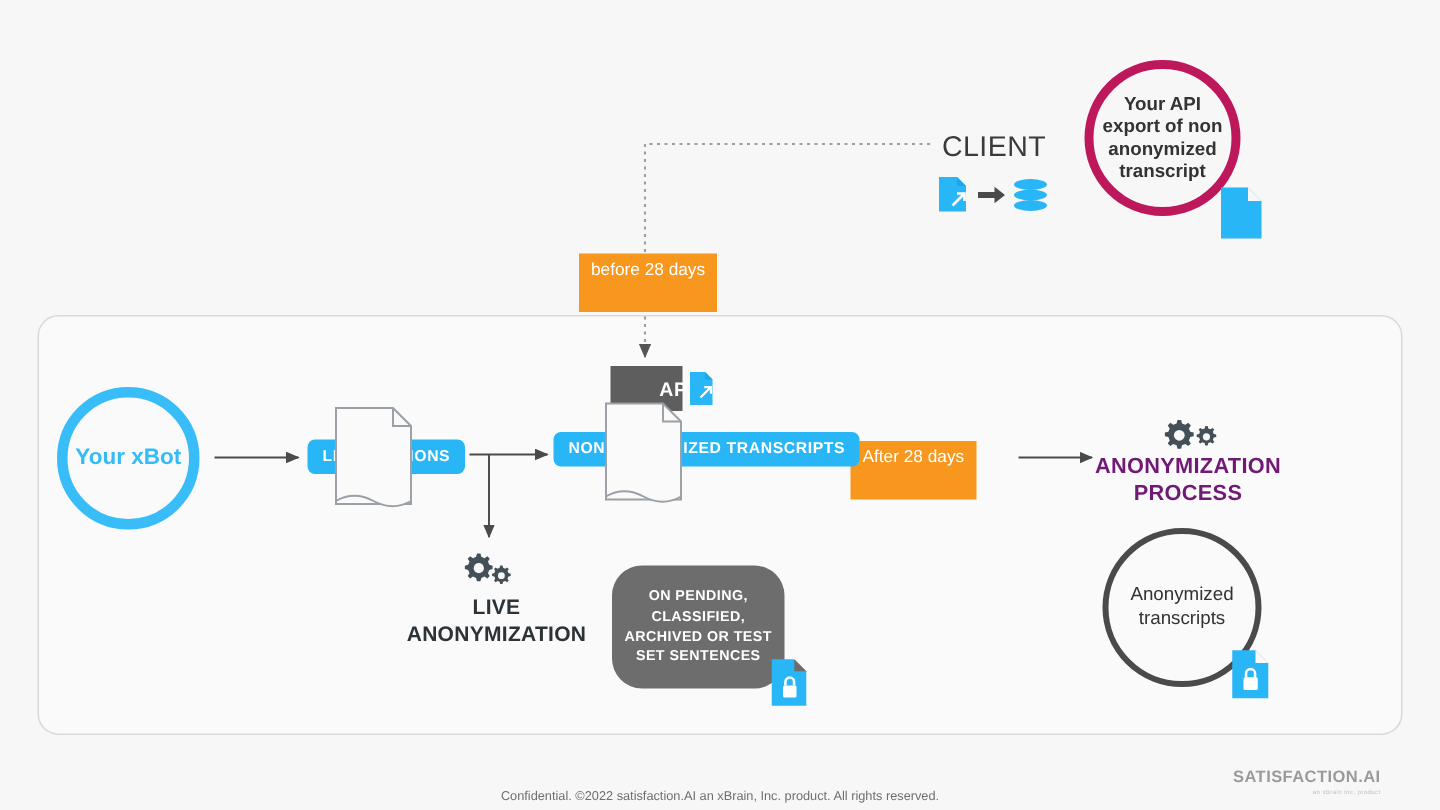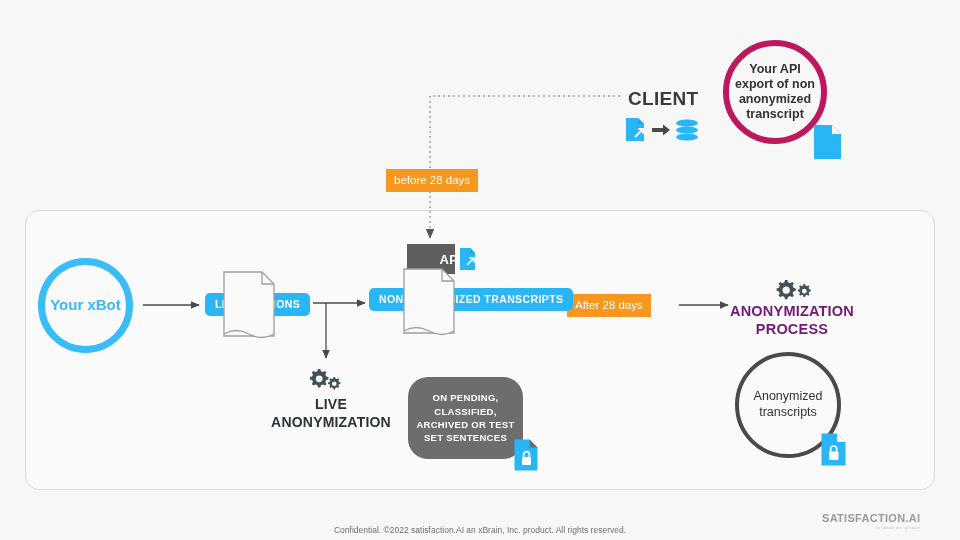--- a/index.html
+++ b/index.html
@@ -43,27 +43,27 @@
     left: 735px; top: 352px; width: 106px; height: 106px;
     border: 4px solid #4a4a4a; border-radius: 50%;
     background: #fafafa;
     display: flex; align-items: center; justify-content: center; text-align: center;
   }
   .circle-anon .txt { color: #333; font-size: 12.5px; line-height: 1.25; }
 
   
   .client-label {
     left: 628px; top: 88px;
-    font-size: 19px; font-weight: bold; color: #3b3b3b; letter-spacing: .3px;
+    font-size: 19px; font-weight: normal; color: #3b3b3b; letter-spacing: .3px;
   }
 
   
   .badge-orange {
     background: #f8971d; color: #ffffff;
-    font-size: 11.5px; padding: 5px 8px 6px 8px; white-space: nowrap;
+    font-size: 11.5px; padding: 5px 8px 22px 8px; white-space: nowrap;
   }
   .badge-before { left: 386px; top: 169px; }
   .badge-after  { left: 567px; top: 294px; }
 
   
   .badge-blue {
     background: #29b6f6; color: #ffffff; border-radius: 5px;
     font-size: 10.5px; font-weight: bold; letter-spacing: .4px;
     text-align: center; line-height: 1.25; padding: 5px 10px;
     white-space: nowrap;

